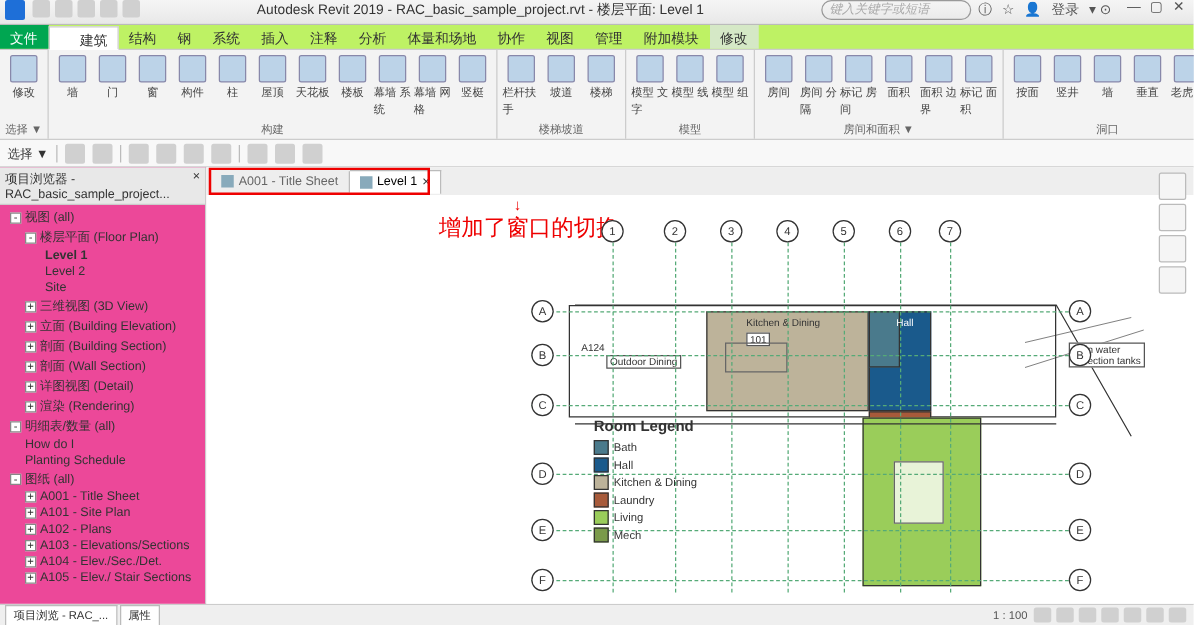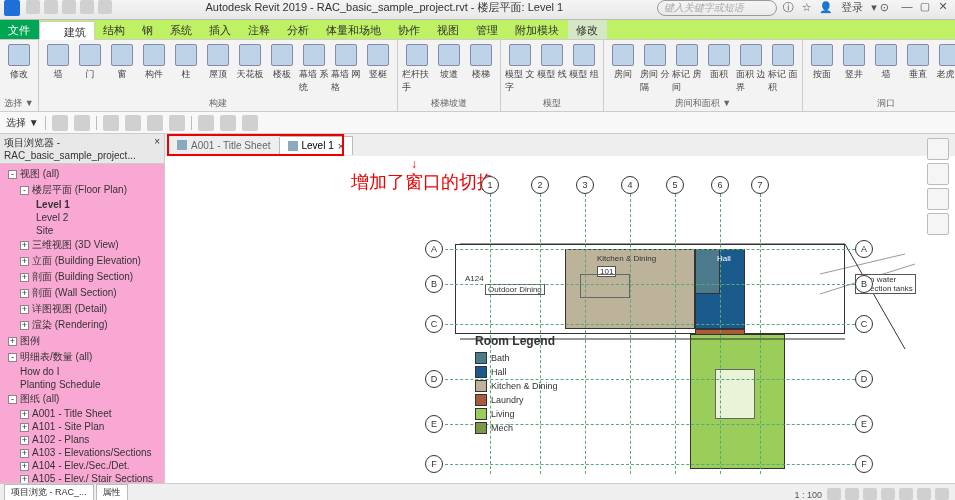--- a/index.html
+++ b/index.html
@@ -21,21 +21,21 @@
 .ribbon { height: 72px; background: #f3f3f3; border-bottom: 1px solid #ccc; display: flex; }
 .panel { border-right: 1px solid #ccc; display: flex; flex-direction: column; align-items: center; padding: 2px 4px 0; }
 .panel .icons { display: flex; gap: 2px; flex: 1; }
 .panel .ibtn { width: 30px; display: flex; flex-direction: column; align-items: center; font-size: 9px; color: #444; gap: 2px; padding-top: 2px; }
 .panel .ibtn .ic { width: 22px; height: 22px; background: #bcd3e8; border: 1px solid #88a; border-radius: 2px; }
 .panel .plabel { font-size: 9px; color: #666; padding: 1px 0; }
 .optbar { height: 22px; background: #f8f8f8; border-bottom: 1px solid #ccc; display: flex; align-items: center; padding: 0 6px; gap: 6px; font-size: 10px; }
 .optbar .sep { width: 1px; height: 14px; background: #bbb; }
 .optbar .ic { width: 16px; height: 16px; background: #d0d0d0; border-radius: 2px; }
 .workspace { display: flex; height: 349px; }
-.sidebar { width: 165px; border-right: 1px solid #ccc; background: #f9a8d4; display: flex; flex-direction: column; }
+.sidebar { width: 165px; border-right: 1px solid #ccc; background: #ec4899; display: flex; flex-direction: column; }
 .sidebar .hdr { background: #e8e8e8; padding: 2px 4px; font-size: 10px; border-bottom: 1px solid #ccc; display: flex; justify-content: space-between; }
 .sidebar .tree { flex: 1; overflow: auto; font-size: 10px; padding: 2px 0; }
 .tree .node { padding: 1px 0 1px 8px; white-space: nowrap; cursor: pointer; }
 .tree .node.d1 { padding-left: 20px; }
 .tree .node.d2 { padding-left: 36px; }
 .tree .node.bold { font-weight: bold; }
 .tree .exp { display: inline-block; width: 9px; height: 9px; border: 1px solid #888; text-align: center; line-height: 7px; font-size: 9px; margin-right: 3px; background: #fff; }
 .canvas { flex: 1; position: relative; background: #fff; overflow: hidden; }
 .doctabs { height: 22px; background: #eee; display: flex; align-items: center; padding-left: 4px; position: relative; }
 .doctab { padding: 3px 8px; font-size: 10px; background: #eee; border-right: 1px solid #bbb; display: flex; align-items: center; gap: 4px; color: #666; }
@@ -50,21 +50,21 @@
 .grid-h { position: absolute; left: 130px; right: 80px; height: 1px; border-top: 1px dashed #5a7; }
 .gbub { position: absolute; width: 18px; height: 18px; border: 1px solid #333; border-radius: 50%; background: #fff; font-size: 9px; text-align: center; line-height: 16px; }
 .room { position: absolute; border: 1px solid #333; }
 .label { position: absolute; font-size: 8px; border: 1px solid #555; background: #fff; padding: 0 2px; }
 .legend { position: absolute; left: 310px; top: 200px; font-size: 10px; }
 .legend h4 { font-size: 12px; margin-bottom: 4px; }
 .legend .row { display: flex; align-items: center; gap: 4px; margin-bottom: 2px; font-size: 9px; }
 .legend .sw { width: 12px; height: 12px; border: 1px solid #333; }
 .viewctrl { position: absolute; right: 4px; top: 4px; width: 24px; display: flex; flex-direction: column; gap: 3px; }
 .viewctrl div { width: 22px; height: 22px; border: 1px solid #bbb; background: #f5f5f5; border-radius: 2px; }
-.statusbar { height: 17px; background: #efefef; border-top: 1px solid #ccc; display: flex; align-items: flex-end; padding: 0 4px; font-size: 9px; }
+.statusbar { height: 17px; background: #efefef; border-top: 1px solid #ccc; display: flex; align-items: center; padding: 0 4px; font-size: 9px; }
 .statusbar .tab { padding: 1px 6px; border: 1px solid #bbb; border-bottom: none; background: #fff; margin-right: 2px; }
 .statusbar .spacer { flex: 1; }
 .statusbar .ctl { margin: 0 3px; color: #555; }
 .statusbar .ic { width: 14px; height: 12px; background: #d0d0d0; border-radius: 2px; margin: 0 2px; }
 </style>
 </head>
 <body>
 
 <div class="titlebar">
   <div class="logo"></div>
@@ -284,21 +284,20 @@
         <div class="node d1"><span class="exp">-</span><span>楼层平面 (Floor Plan)</span></div>
         <div class="node d2 bold"><span>Level 1</span></div>
         <div class="node d2"><span>Level 2</span></div>
         <div class="node d2"><span>Site</span></div>
         <div class="node d1"><span class="exp">+</span><span>三维视图 (3D View)</span></div>
         <div class="node d1"><span class="exp">+</span><span>立面 (Building Elevation)</span></div>
         <div class="node d1"><span class="exp">+</span><span>剖面 (Building Section)</span></div>
         <div class="node d1"><span class="exp">+</span><span>剖面 (Wall Section)</span></div>
         <div class="node d1"><span class="exp">+</span><span>详图视图 (Detail)</span></div>
         <div class="node d1"><span class="exp">+</span><span>渲染 (Rendering)</span></div>
-        <div class="node d0"><span class="exp">+</span><span>图例</span></div>
         <div class="node d0"><span class="exp">-</span><span>明细表/数量 (all)</span></div>
         <div class="node d1"><span>How do I</span></div>
         <div class="node d1"><span>Planting Schedule</span></div>
         <div class="node d0"><span class="exp">-</span><span>图纸 (all)</span></div>
         <div class="node d1"><span class="exp">+</span><span>A001 - Title Sheet</span></div>
         <div class="node d1"><span class="exp">+</span><span>A101 - Site Plan</span></div>
         <div class="node d1"><span class="exp">+</span><span>A102 - Plans</span></div>
         <div class="node d1"><span class="exp">+</span><span>A103 - Elevations/Sections</span></div>
         <div class="node d1"><span class="exp">+</span><span>A104 - Elev./Sec./Det.</span></div>
         <div class="node d1"><span class="exp">+</span><span>A105 - Elev./ Stair Sections</span></div>

